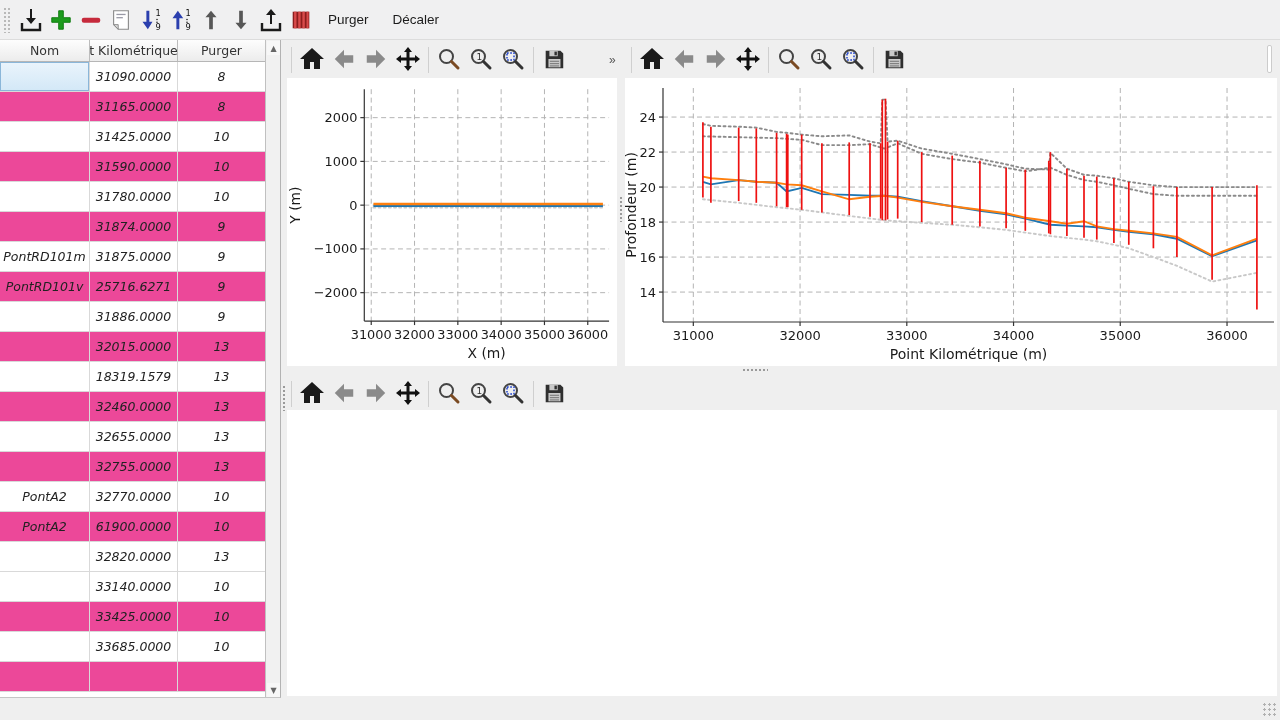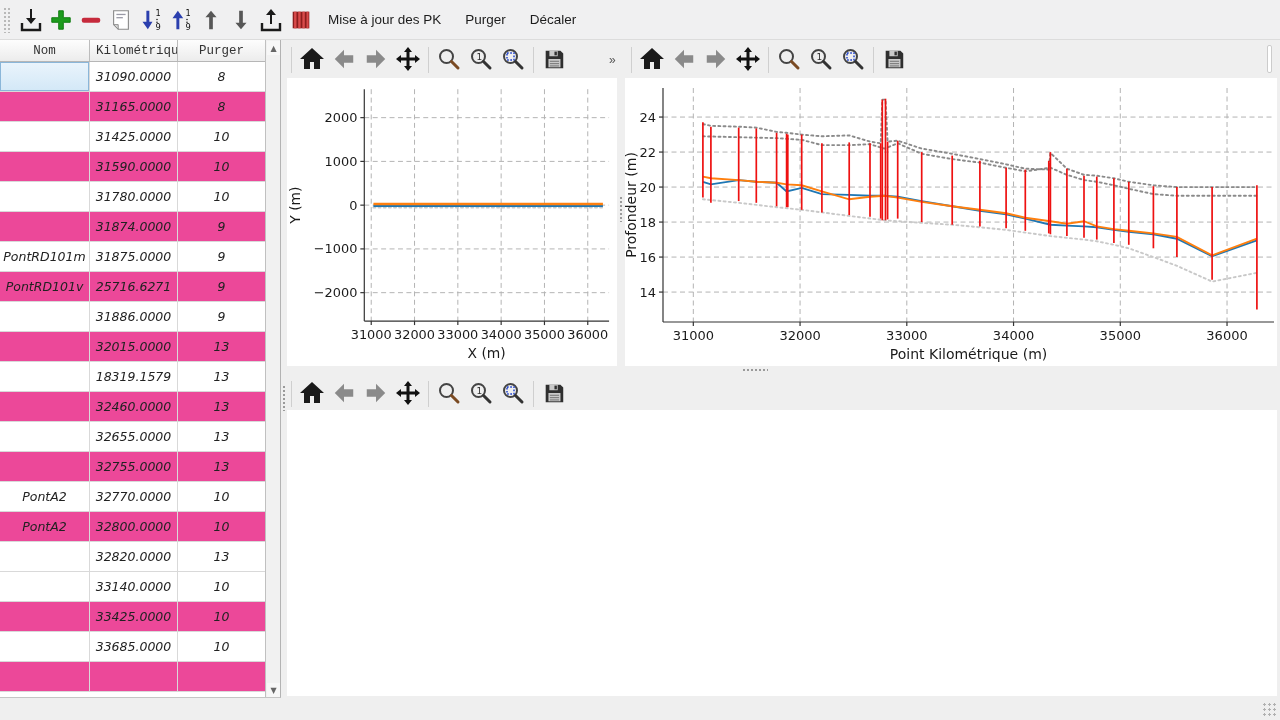--- a/index.html
+++ b/index.html
@@ -19,21 +19,21 @@
             background:transparent; border:none; color:#1c1c1c; }
   .tb-btn svg { display:block; }
 
   
   .table-panel { position:absolute; left:0; top:40px; width:281px; height:658px;
                  background:#fff; border-right:1px solid #b3b3b3; border-bottom:1px solid #c5c5c5; overflow:hidden; }
   .thead { position:absolute; left:0; top:0; width:266px; height:22px; display:grid;
            grid-template-columns:90px 88px 88px;
            background:linear-gradient(#fdfdfd,#ececec); border-bottom:1px solid #b6b6b6; }
   .th { font-size:12.5px; color:#333; display:flex; align-items:center; justify-content:center;
-        border-right:1px solid #bcbcbc; overflow:hidden; white-space:nowrap;font-family:Liberation Mono, monospace; }
+        border-right:1px solid #bcbcbc; overflow:hidden; white-space:nowrap; }
   .tbody { position:absolute; left:0; top:22px; width:266px; height:636px; overflow:hidden; }
   .trow { display:grid; grid-template-columns:90px 88px 88px; height:30px; background:#fff;font-style:italic; }
   .trow.alt { background:#ec4899; }
   .tcell { font-size:12.5px; display:flex; align-items:center; justify-content:center;
            border-right:1px solid #d9d9d9; border-bottom:1px solid #d9d9d9;
            white-space:nowrap; overflow:hidden; }
   .tcell.sel { background:linear-gradient(#eaf4fc,#d3e8f7); box-shadow:inset 0 0 0 1px #8ab6d9; }
   .vscroll { position:absolute; right:0; top:0; width:15px; height:658px;
              background:#f1f1f1; border-left:1px solid #c0c0c0; }
   .vs-btn { position:absolute; left:1px; width:13px; height:14px; display:flex; align-items:center;
@@ -156,21 +156,20 @@
         <svg width="24" height="24" viewBox="0 0 26 26">
           <rect x="4" y="4" width="18" height="18" fill="#8c1d1d"></rect>
           <rect x="5.5" y="4" width="2.6" height="18" fill="#d84a4a"></rect>
           <rect x="10" y="4" width="2.6" height="18" fill="#d84a4a"></rect>
           <rect x="14.5" y="4" width="2.6" height="18" fill="#d84a4a"></rect>
           <rect x="19" y="4" width="2.2" height="18" fill="#d84a4a"></rect>
         </svg>
       </span>
   </button>
 
-  <button class="tb-txt">Mise à jour des PK</button>
   <button class="tb-txt">Purger</button>
   <button class="tb-txt">Décaler</button>
 </div>
 
 <div class="table-panel">
   <div class="thead">
     <div class="th">Nom</div>
     <div class="th">t Kilométrique</div>
     <div class="th">Purger</div>
   </div>
@@ -245,21 +244,21 @@
         <div class="tcell">32755.0000</div>
         <div class="tcell">13</div>
       </div>
       <div class="trow">
         <div class="tcell">PontA2</div>
         <div class="tcell">32770.0000</div>
         <div class="tcell">10</div>
       </div>
       <div class="trow alt">
         <div class="tcell">PontA2</div>
-        <div class="tcell">32800.0000</div>
+        <div class="tcell">61900.0000</div>
         <div class="tcell">10</div>
       </div>
       <div class="trow">
         <div class="tcell"></div>
         <div class="tcell">32820.0000</div>
         <div class="tcell">13</div>
       </div>
       <div class="trow">
         <div class="tcell"></div>
         <div class="tcell">33140.0000</div>

